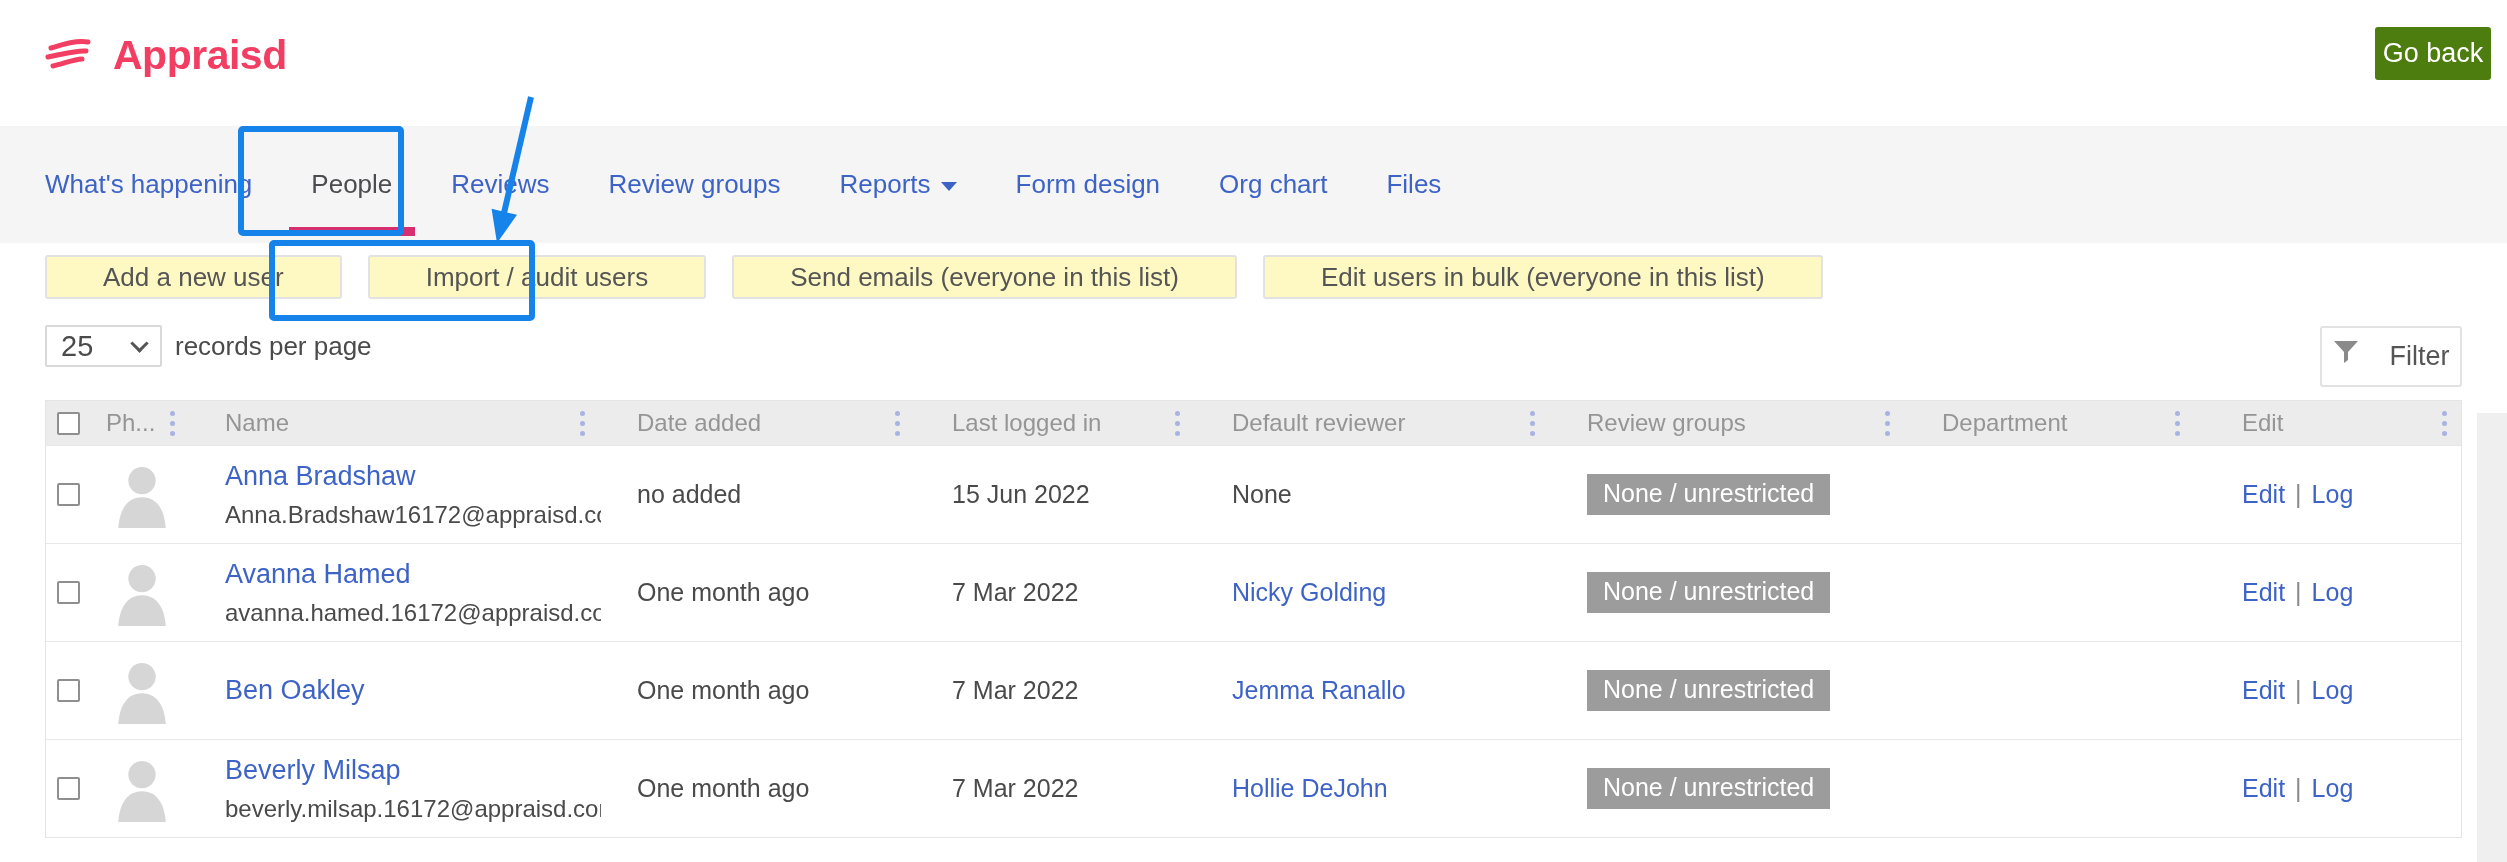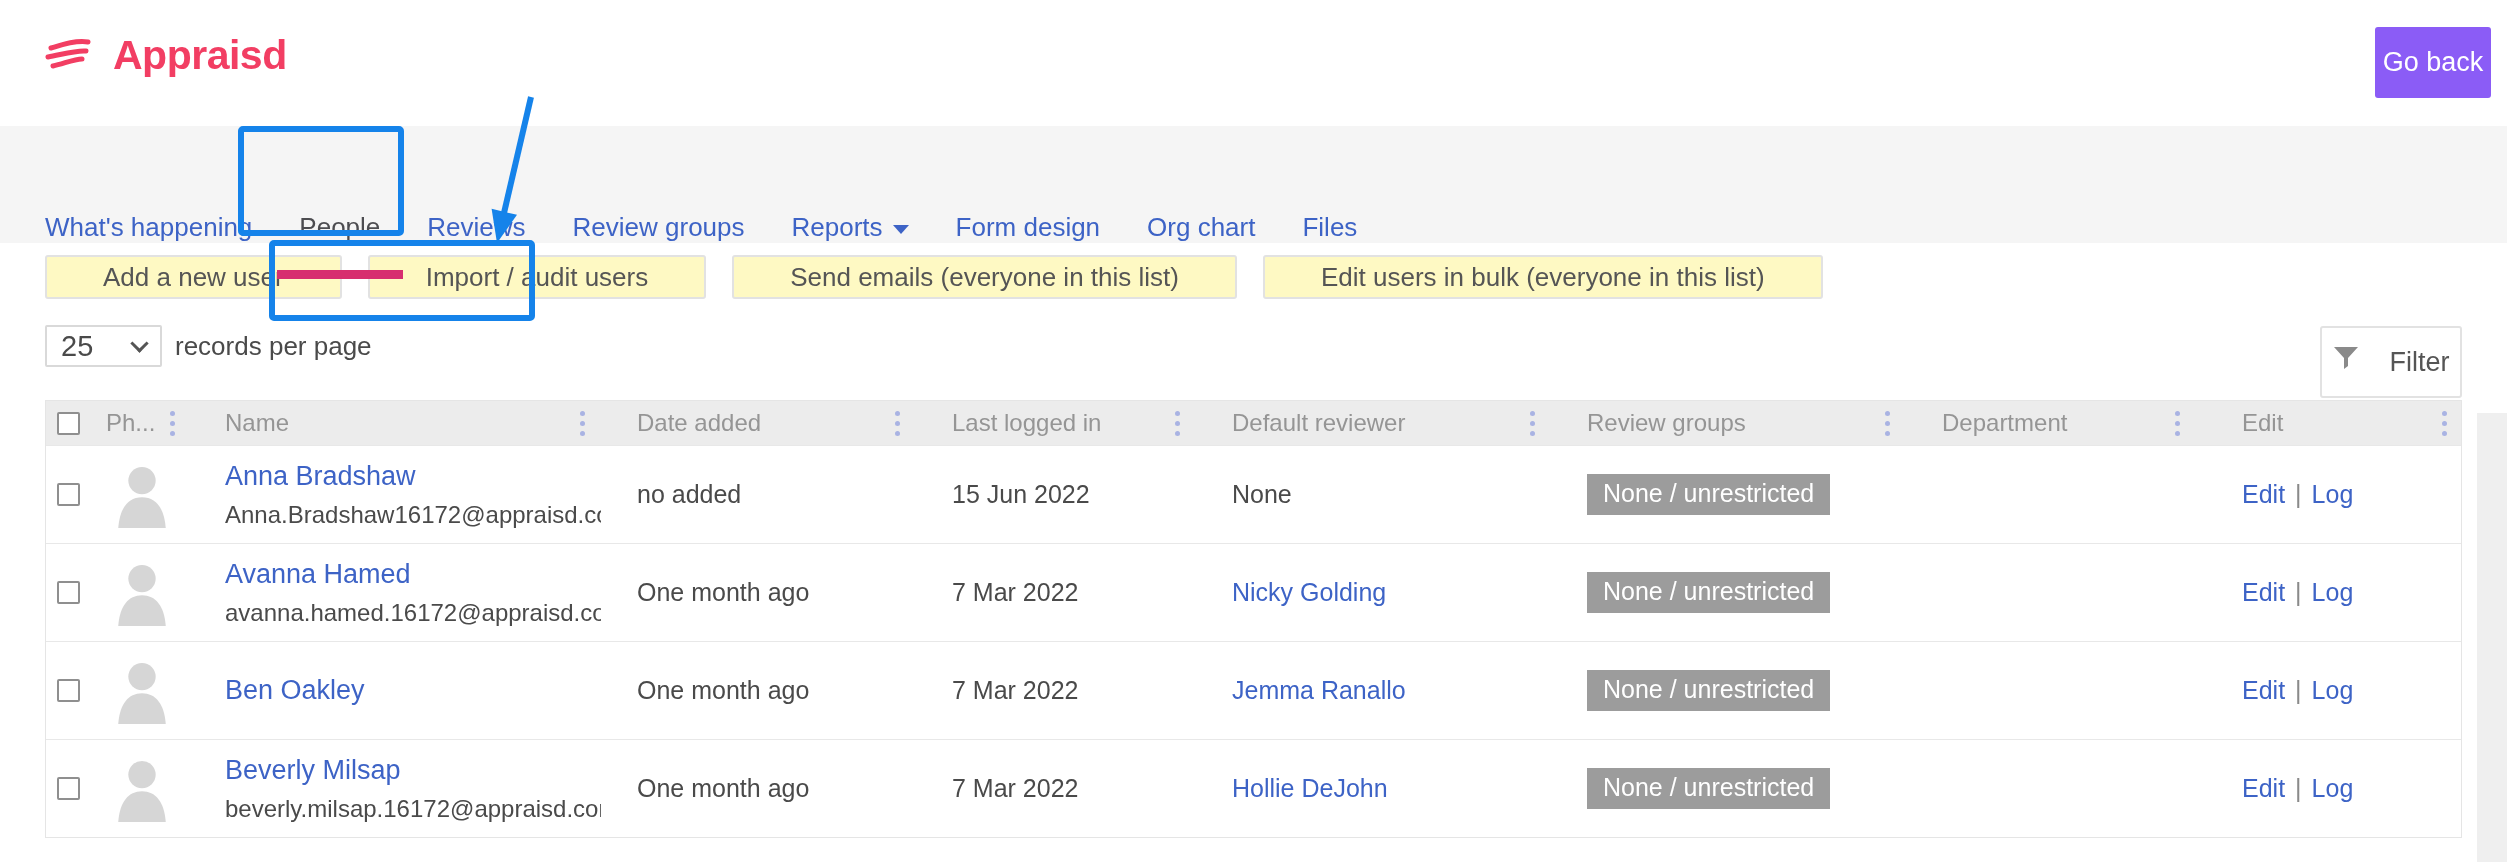--- a/index.html
+++ b/index.html
@@ -4,27 +4,27 @@
 <style>
   * { margin:0; padding:0; box-sizing:border-box; }
   html,body { width:2507px; height:862px; overflow:hidden; background:#fff;
     font-family:"Liberation Sans", sans-serif; color:#4a4a4a; }
   .page { position:relative; width:2507px; height:862px; }
 
   
   .top-header { position:relative; height:126px; background:#fff; }
   .logo { position:absolute; left:45px; top:32px; display:flex; align-items:center; gap:22px; }
   .logo-text { font-size:41px; font-weight:700; color:#f23e63; letter-spacing:-0.5px; }
-  .go-back-btn { position:absolute; right:16px; top:27px; width:116px; height:71px;
-    background:#8b5cf6; color:#fff; font-size:27px; border:none; border-radius:3px;
+  .go-back-btn { position:absolute; right:16px; top:27px; width:116px; height:53px;
+    background:#4d7c0f; color:#fff; font-size:27px; border:none; border-radius:3px;
     display:flex; align-items:center; justify-content:center; cursor:pointer; }
 
   
-  .navbar { height:117px; background:#f5f5f5; display:flex; align-items:flex-end;
-    padding-left:45px; gap:47px; }
+  .navbar { height:117px; background:#f5f5f5; display:flex; align-items:center;
+    padding-left:45px; gap:59px; }
   .nav-item { font-size:26px; color:#3d63c6; cursor:pointer; position:relative;
     display:flex; align-items:center; gap:10px; white-space:nowrap; }
   .nav-item.active { color:#4c4c50; }
   .nav-item.active .tab-underline { position:absolute; left:50%; transform:translateX(-50%);
     bottom:-36px; width:126px; height:9px; background:#d72e6f; }
   .caret-down { width:0; height:0; border-left:8px solid transparent;
     border-right:8px solid transparent; border-top:9px solid #3d63c6; margin-top:4px; }
 
   
   .content { padding:0 45px; }
@@ -35,21 +35,21 @@
 
   .controls-row { margin-top:26px; height:58px; display:flex; align-items:flex-start; position:relative; }
   .select-wrap { position:relative; width:117px; height:42px; }
   .records-select { appearance:none; -webkit-appearance:none; width:117px; height:42px;
     border:2px solid #d9d9d9; border-radius:2px; background:#fff; font-size:29px;
     color:#4a4a4a; padding-left:14px; font-family:inherit; cursor:pointer; }
   .select-chevron { position:absolute; right:16px; top:12px; width:13px; height:13px;
     border-right:3px solid #555; border-bottom:3px solid #555; transform:rotate(45deg);
     pointer-events:none; }
   .records-label { font-size:26px; color:#4a4a4a; margin-left:13px; line-height:42px; }
-  .filter-btn { position:absolute; right:0; top:1px; width:142px; height:72px; background:#fff;
+  .filter-btn { position:absolute; right:0; top:1px; width:142px; height:61px; background:#fff;
     border:2px solid #e2e2e2; border-radius:3px; font-size:27px; color:#555; font-family:inherit;
     display:flex; align-items:center; justify-content:center; gap:31px; cursor:pointer; }
 
   
   .users-table { margin-top:17px; width:2417px; border:1px solid #e5e5e5; background:#fff; }
   .t-grid { display:grid; grid-template-columns:50px 95px 410px 315px 280px 355px 355px 290px 267px; }
   .t-head { background:#ececec; height:44px; }
   .h-cell { display:flex; align-items:center; justify-content:space-between;
     padding-left:36px; padding-right:12px; font-size:24px; color:#959595; overflow:hidden; white-space:nowrap; }
   .h-cell.c0 { padding-left:11px; }

